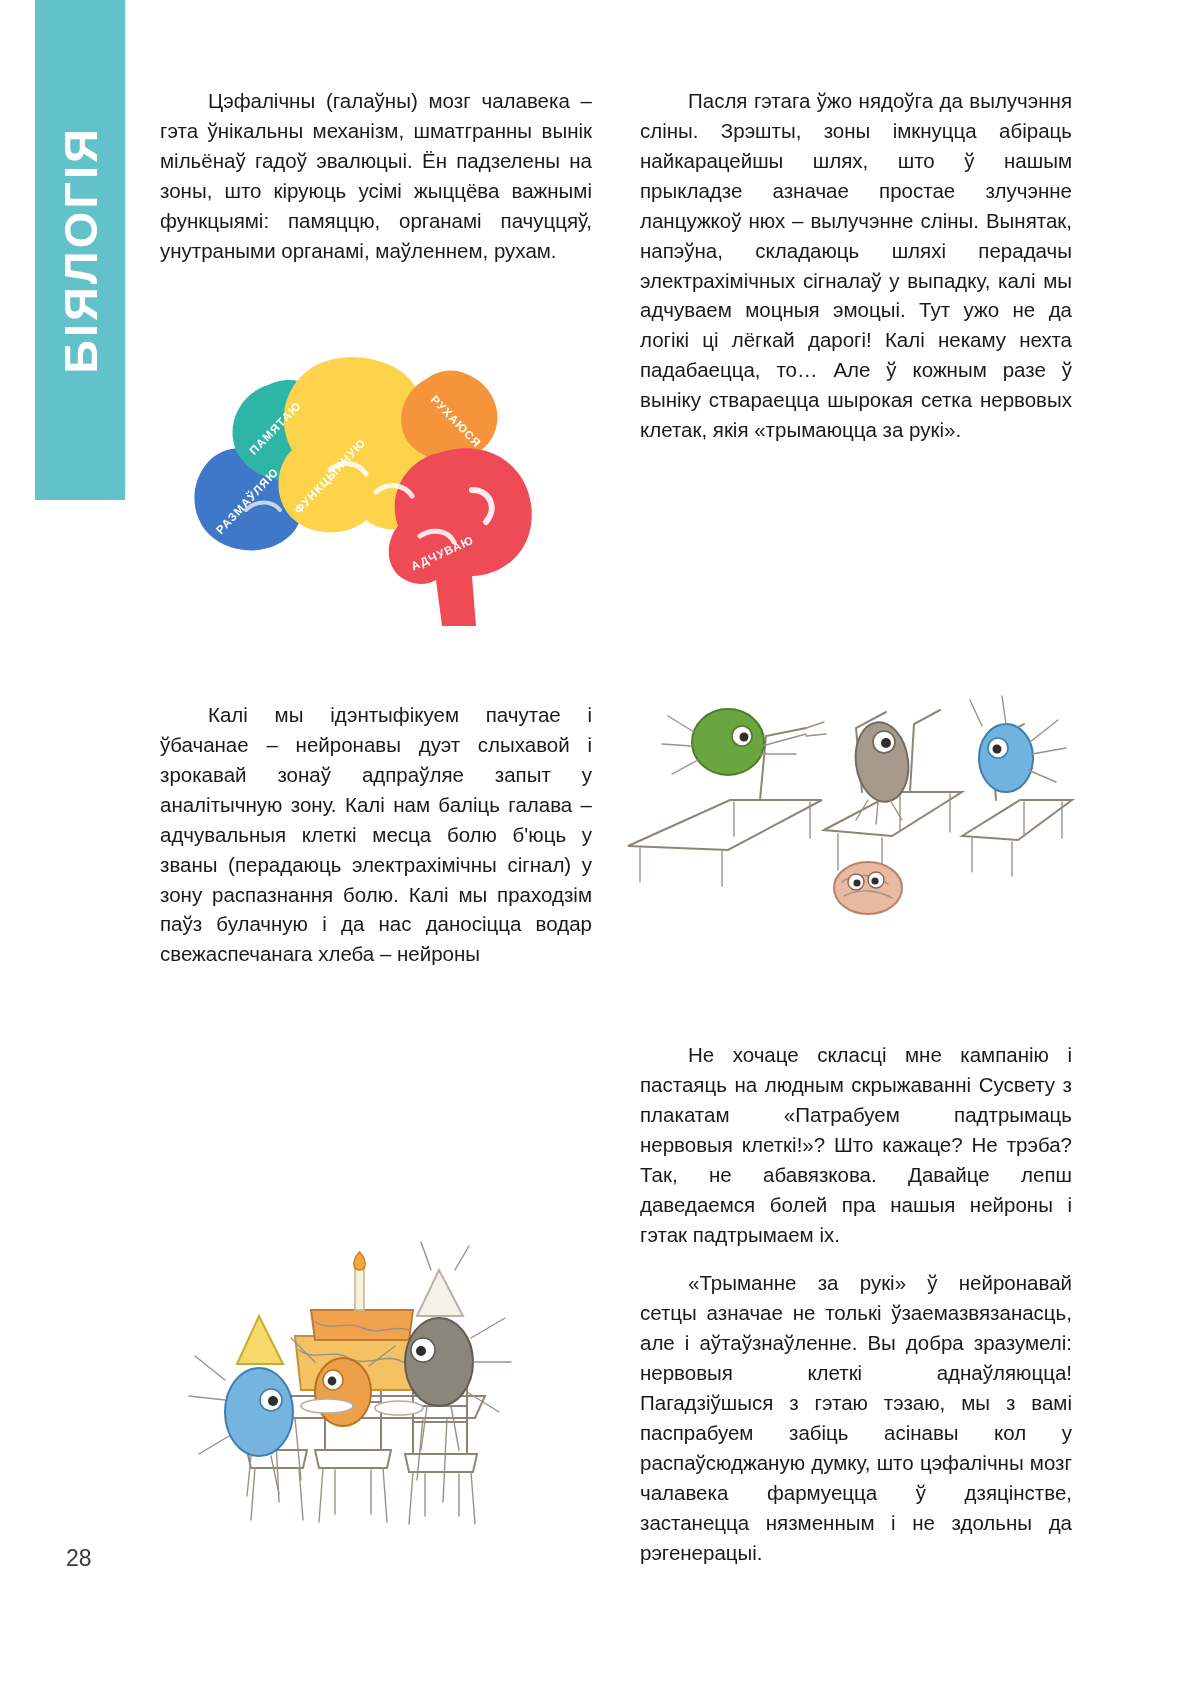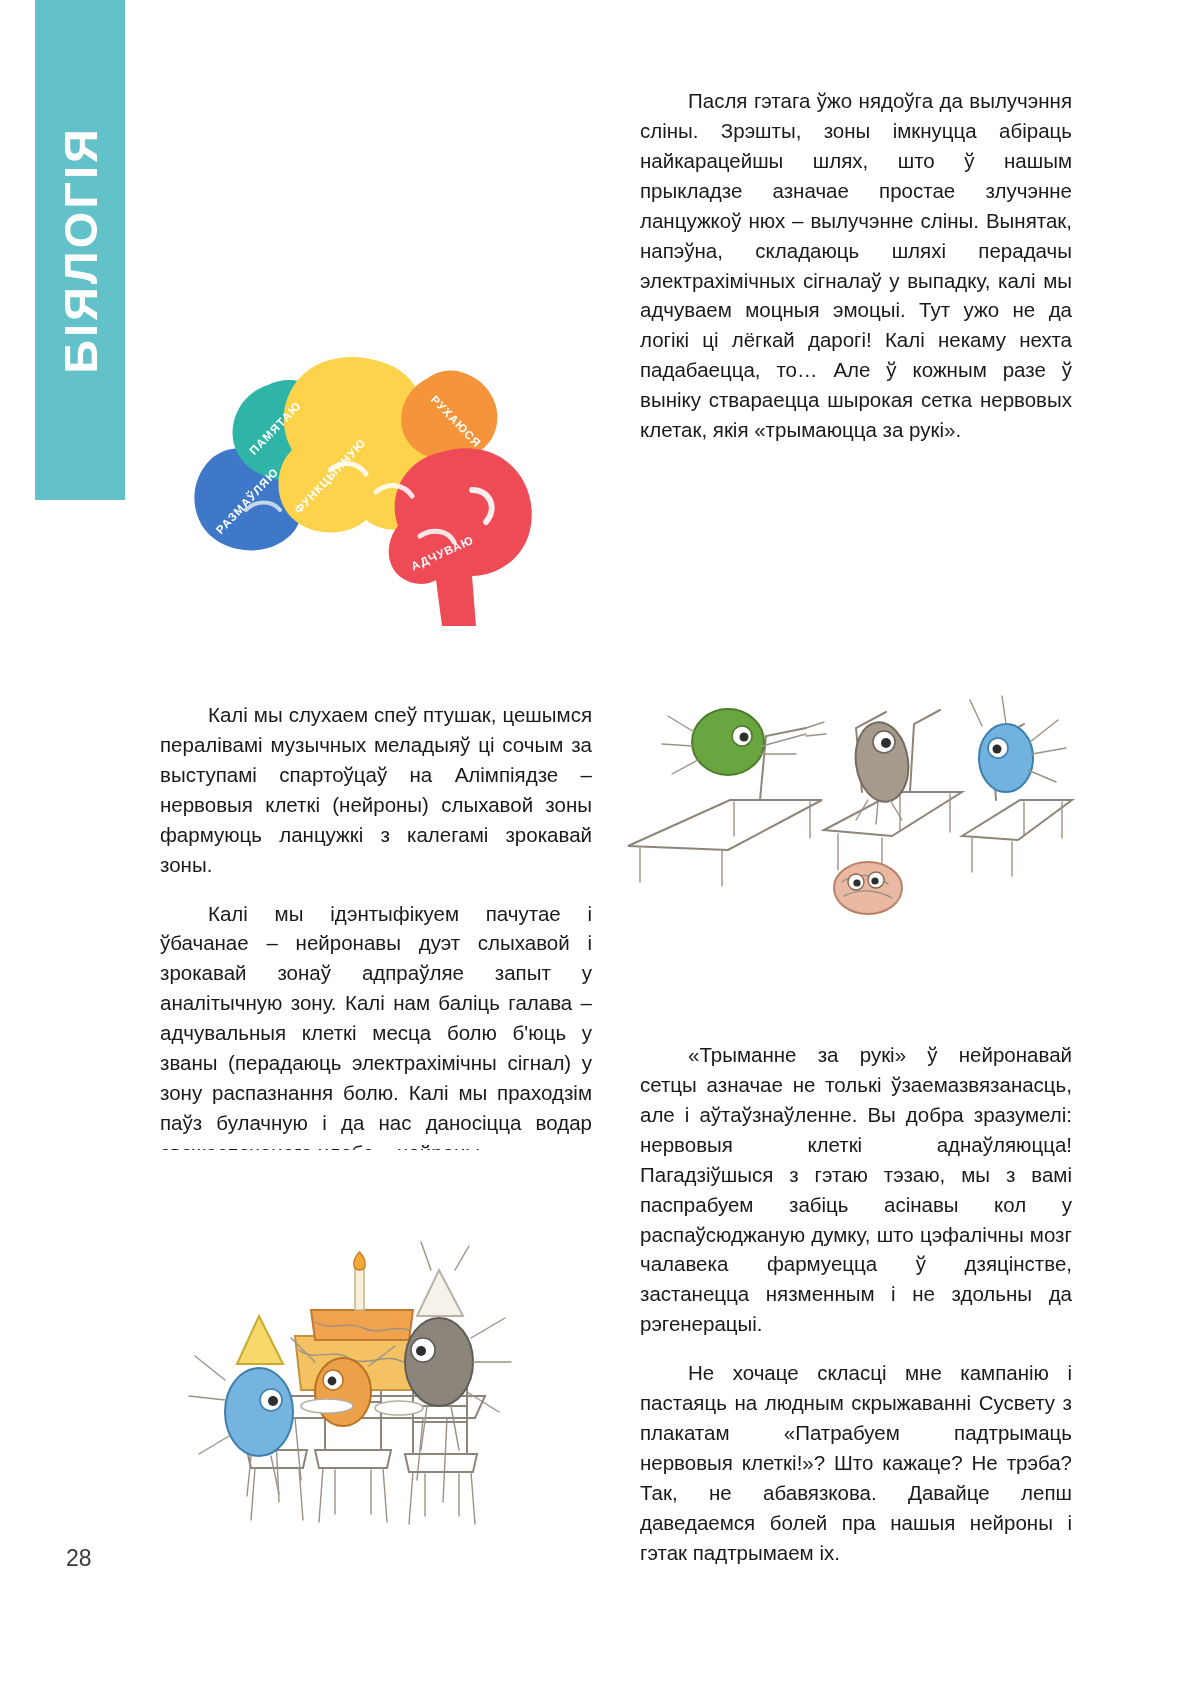--- a/index.html
+++ b/index.html
@@ -104,20 +104,23 @@
 </style>
 </head>
 <body>
 
 <div class="page">
 
   <div class="side-tab">
     <div class="side-tab-label">БІЯЛОГІЯ</div>
   </div>
 
+  <div class="block col-left" style="top:86px;">
+    <p class="para">Цэфалічны (галаўны) мозг чалавека – гэта ўнікальны механізм, шматгранны вынік мільёнаў гадоў эвалюцыі. Ён падзелены на зоны, што кіруюць усімі жыццёва важнымі функцыямі: памяццю, органамі пачуццяў, унутраными органамі, маўленнем, рухам.</p>
+  </div>
 
   <div class="block col-right" style="top:86px;">
     <p class="para">Пасля гэтага ўжо нядоўга да вылучэння сліны. Зрэшты, зоны імкнуцца абіраць найкарацейшы шлях, што ў нашым прыкладзе азначае простае злучэнне ланцужкоў нюх – вылучэнне сліны. Вынятак, напэўна, складаюць шляхі перадачы электрахімічных сігналаў у выпадку, калі мы адчуваем моцныя эмоцыі. Тут ужо не да логікі ці лёгкай дарогі! Калі некаму нехта падабаецца, то… Але ў кожным разе ў выніку ствараецца шырокая сетка нервовых клетак, якія «трымаюцца за рукі».</p>
   </div>
 
   <div class="brain-fig">
     <svg width="400" height="290" viewBox="0 0 400 290" xmlns="http://www.w3.org/2000/svg">
 
       <path d="M30 120 C5 145 10 190 45 205 C70 216 100 210 115 190 C130 168 120 135 95 120 C70 105 48 104 30 120 Z" fill="#3f78c8"></path>
 
@@ -154,21 +157,20 @@
       <text class="brain-label">
         <textPath href="#p-speak" startOffset="2%">РАЗМАЎЛЯЮ</textPath>
       </text>
       <text class="brain-label">
         <textPath href="#p-feel" startOffset="4%">АДЧУВАЮ</textPath>
       </text>
     </svg>
   </div>
 
   <div class="block col-left" style="top:700px;">
-    <p class="para">Калі мы слухаем спеў птушак, цешымся пералівамі музычных меладыяў ці сочым за выступамі спартоўцаў на Алімпіядзе – нервовыя клеткі (нейроны) слыхавой зоны фармуюць ланцужкі з калегамі зрокавай зоны.</p>
     <p class="para">Калі мы ідэнтыфікуем пачутае і ўбачанае – нейронавы дуэт слыхавой і зрокавай зонаў адпраўляе запыт у аналітычную зону. Калі нам баліць галава – адчувальныя клеткі месца болю б'юць у званы (перадаюць электрахімічны сігнал) у зону распазнання болю. Калі мы праходзім паўз булачную і да нас даносіцца водар свежаспечанага хлеба – нейроны</p>
   </div>
 
   <div class="sketch sketch-neurons">
     <svg width="470" height="310" viewBox="0 0 470 310" xmlns="http://www.w3.org/2000/svg">
 
       <path class="sk-line" d="M18 196 L120 150 L212 150 L118 200 Z"></path>
       <path class="sk-thin" d="M30 198 L30 232 M112 200 L112 236 M200 152 L200 188 M124 152 L124 186"></path>
       <path class="sk-line" d="M150 150 L156 86 L196 78"></path>
       <path class="sk-thin" d="M196 78 L214 72 M196 86 L216 84"></path>
@@ -199,22 +201,22 @@
       <ellipse cx="258" cy="238" rx="34" ry="26" fill="#eab9a2" stroke="#b9816a" stroke-width="2"></ellipse>
       <path class="sk-thin" d="M232 232 C246 222 266 224 278 234 M234 246 C250 238 268 240 282 248"></path>
       <circle cx="246" cy="232" r="8" fill="#ffffff" stroke="#8d6452" stroke-width="1.4"></circle>
       <circle cx="247" cy="233" r="3.6" fill="#2e2e2e"></circle>
       <circle cx="266" cy="230" r="8" fill="#ffffff" stroke="#8d6452" stroke-width="1.4"></circle>
       <circle cx="265" cy="231" r="3.6" fill="#2e2e2e"></circle>
     </svg>
   </div>
 
   <div class="block col-right" style="top:1040px;">
+    <p class="para">Не хочаце скласці мне кампанію і пастаяць на людным скрыжаванні Сусвету з плакатам «Патрабуем падтрымаць нервовыя клеткі!»? Што кажаце? Не трэба? Так, не абавязкова. Давайце лепш даведаемся болей пра нашыя нейроны і гэтак падтрымаем іх.</p>
     <p class="para">«Трыманне за рукі» ў нейронавай сетцы азначае не толькі ўзаемазвязанасць, але і аўтаўзнаўленне. Вы добра зразумелі: нервовыя клеткі аднаўляюцца! Пагадзіўшыся з гэтаю тэзаю, мы з вамі паспрабуем забіць асінавы кол у распаўсюджаную думку, што цэфалічны мозг чалавека фармуецца ў дзяцінстве, застанецца нязменным і не здольны да рэгенерацыі.</p>
-    <p class="para">Не хочаце скласці мне кампанію і пастаяць на людным скрыжаванні Сусвету з плакатам «Патрабуем падтрымаць нервовыя клеткі!»? Што кажаце? Не трэба? Так, не абавязкова. Давайце лепш даведаемся болей пра нашыя нейроны і гэтак падтрымаем іх.</p>
   </div>
 
   <div class="sketch sketch-party">
     <svg width="420" height="380" viewBox="0 0 420 380" xmlns="http://www.w3.org/2000/svg">
 
       <path class="sk-line" d="M86 246 L330 246 L320 268 L96 268 Z" fill="#f3f0ea"></path>
       <path class="sk-thin" d="M120 268 L124 352 M292 268 L288 352 M140 268 L146 330 M268 268 L262 330"></path>
 
       <path class="sk-line" d="M170 232 L170 300 M226 232 L226 300 M170 252 L226 252 M170 268 L226 268"></path>
       <path class="sk-line" d="M160 300 L236 300 L232 318 L164 318 Z" fill="#faf8f4"></path>

